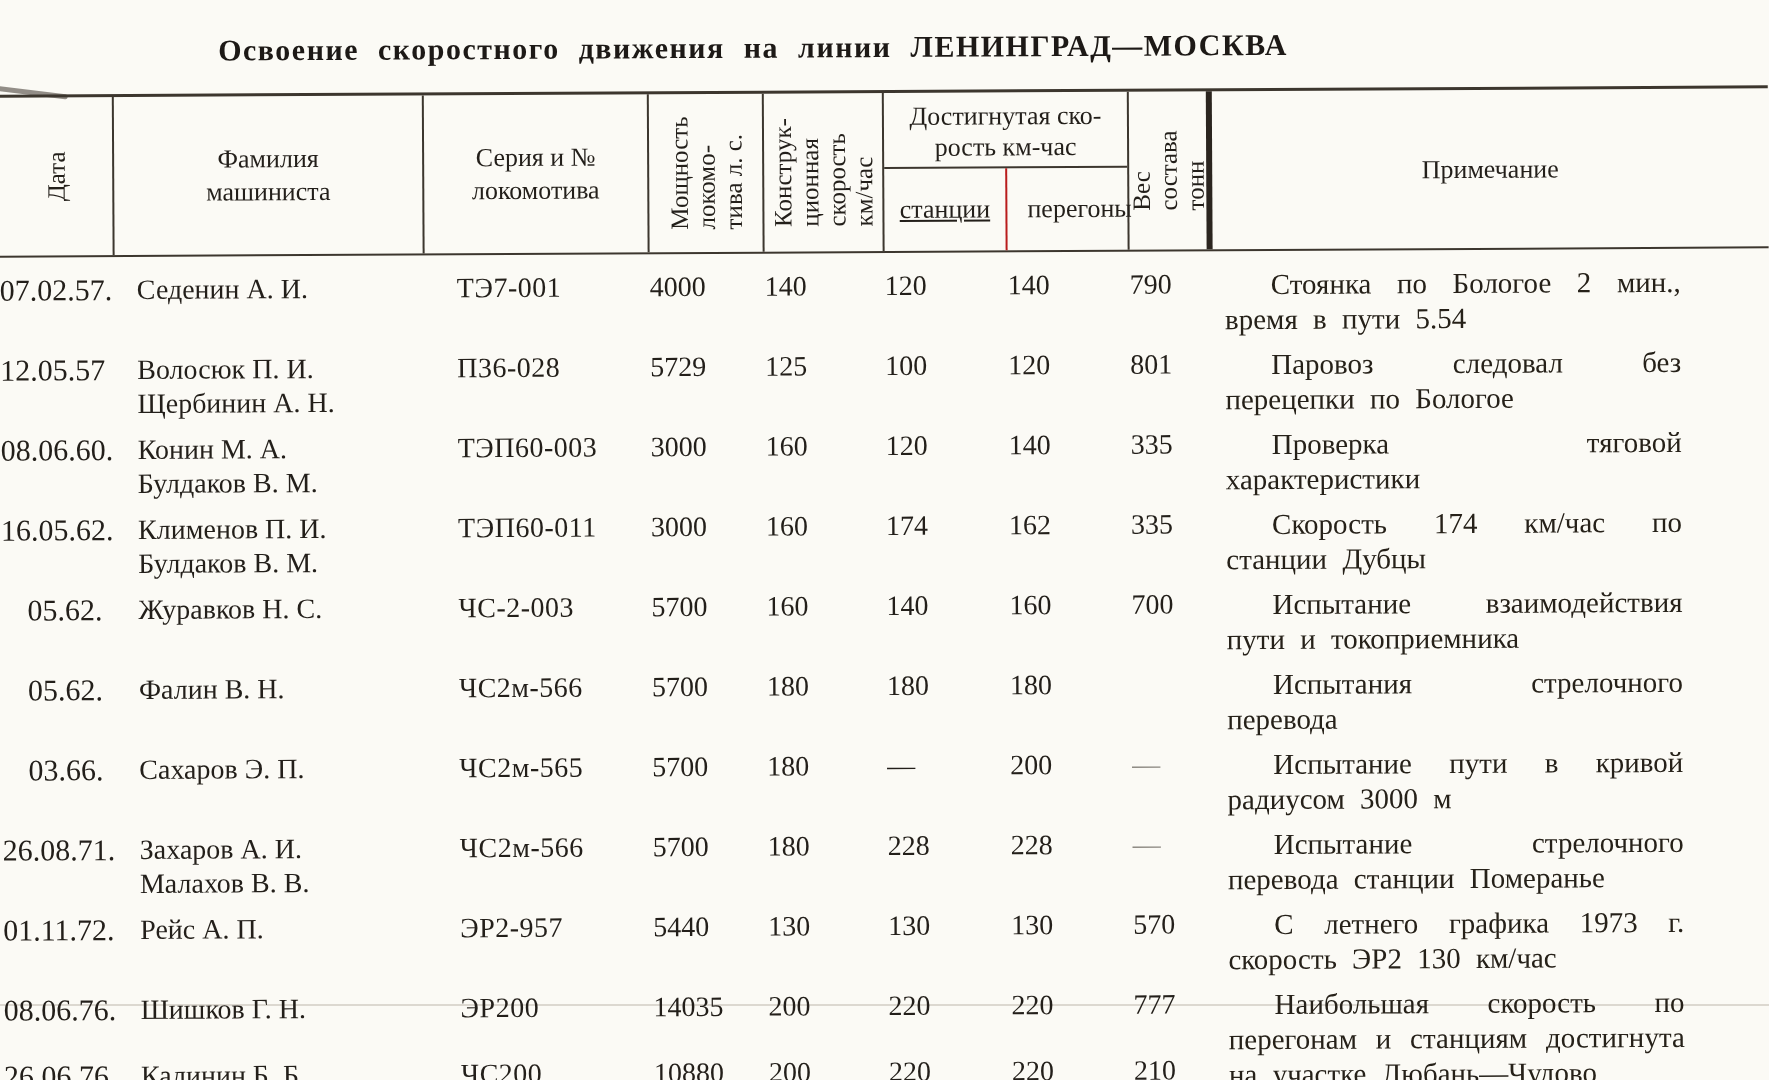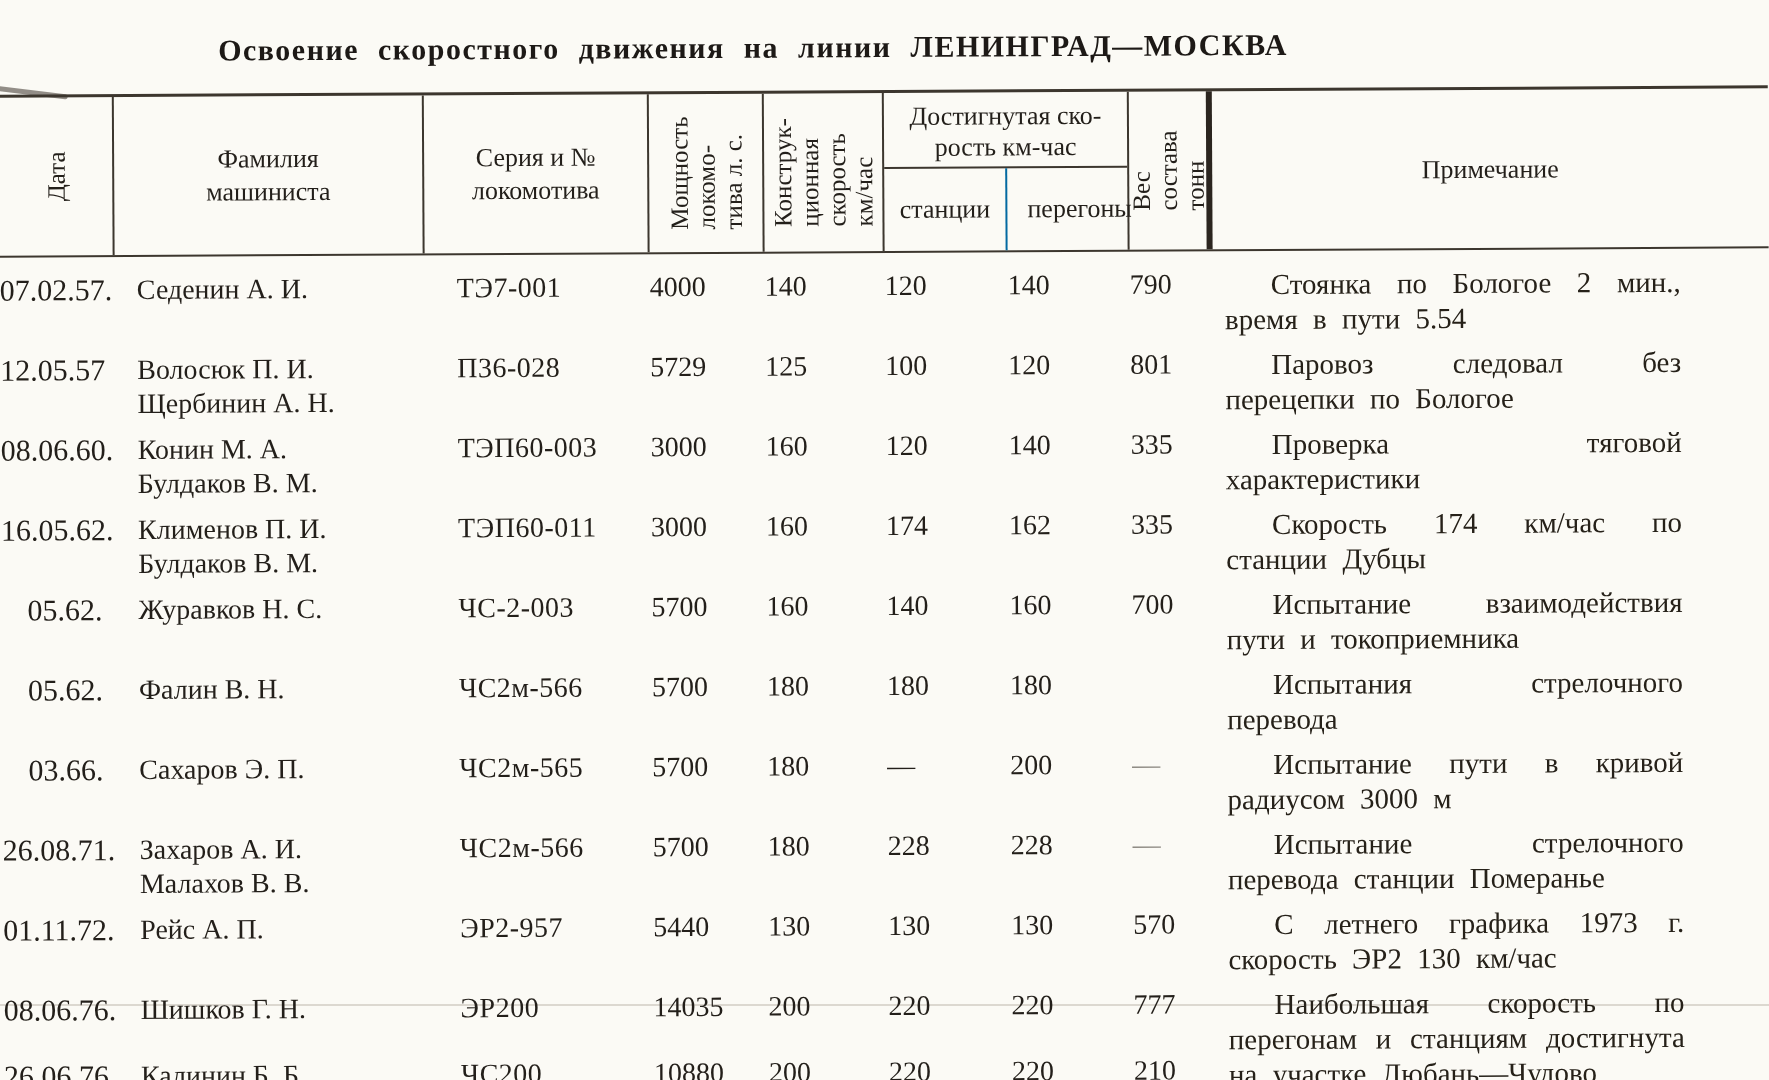--- a/index.html
+++ b/index.html
@@ -50,21 +50,21 @@
   .group { display:flex; flex-direction:column; padding:0; }
   .group .top {
     flex:0 0 70px;
     display:flex; align-items:center; justify-content:center;
     text-align:center; white-space:pre-line; line-height:31px;
     border-bottom:2px solid #3c362e;
     padding-top:4px;
   }
   .group .bottom { flex:1; display:flex; }
   .group .sub { display:flex; align-items:center; justify-content:center; }
-  .group .sub.stations { flex:0 0 121px; border-right:2px solid #0369a1; }
+  .group .sub.stations { flex:0 0 121px; border-right:2px solid #b91c1c;text-decoration:underline; }
   .group .sub.sections { flex:1;margin-left:20px; }
 
   
   .tbody { padding-top:16px; font-size:28px; line-height:34px; }
   .t-row, .t-rowgroup {
     display:grid;
     grid-template-columns:var(--cols);
     align-items:start;
     margin-bottom:10px;
   }

